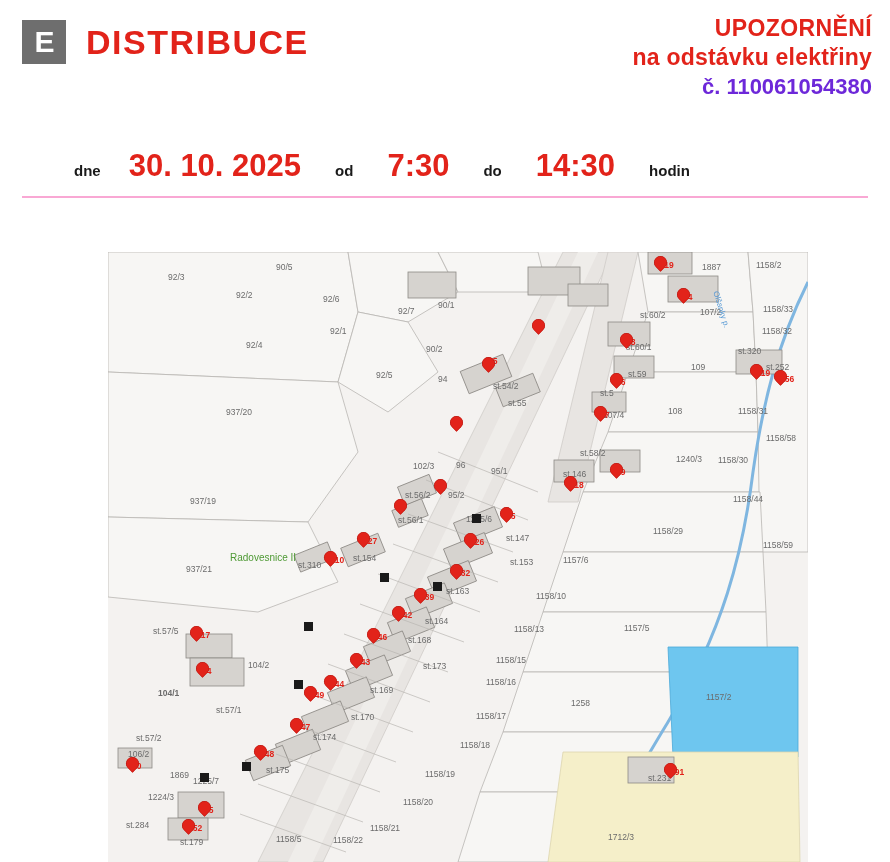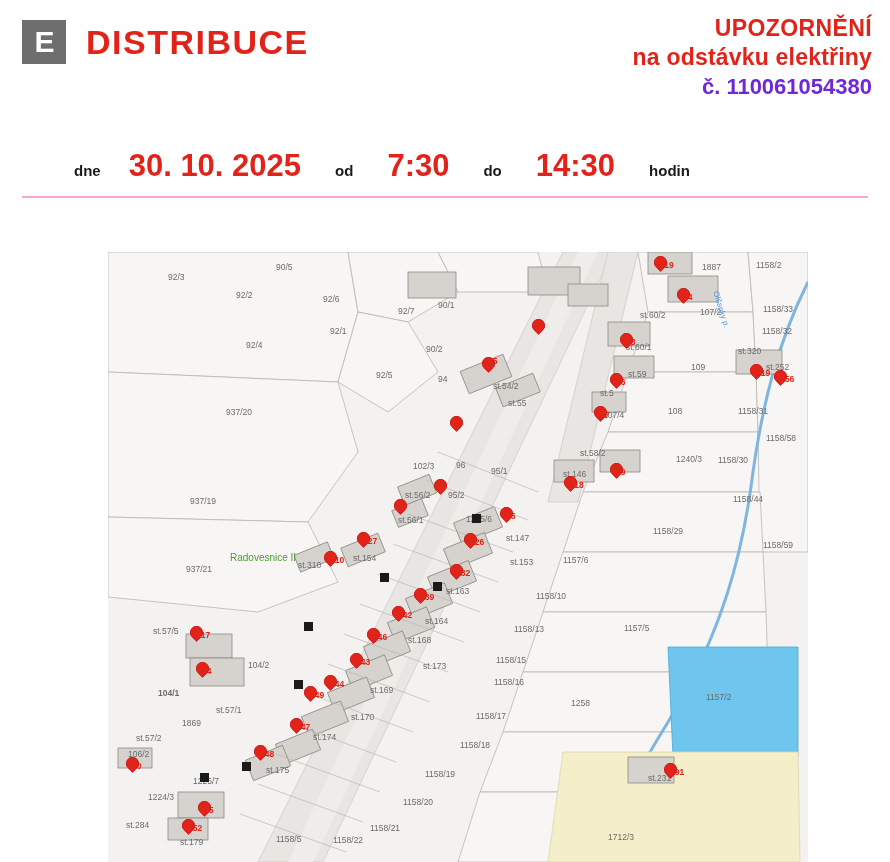--- a/index.html
+++ b/index.html
@@ -291,29 +291,29 @@
         <div class="plabel" style="left: 338px; top: 334px;">st.163</div>
         <div class="plabel" style="left: 428px; top: 339px;">1158/10</div>
         <div class="plabel" style="left: 317px; top: 364px;">st.164</div>
         <div class="plabel" style="left: 45px; top: 374px;">st.57/5</div>
         <div class="plabel" style="left: 300px; top: 383px;">st.168</div>
         <div class="plabel" style="left: 406px; top: 372px;">1158/13</div>
         <div class="plabel" style="left: 281px; top: 409px; padding-left: 34px;">st.173</div>
         <div class="plabel" style="left: 140px; top: 408px;">104/2</div>
         <div class="plabel" style="left: 388px; top: 403px;">1158/15</div>
         <div class="plabel" style="left: 262px; top: 433px;">st.169</div>
-        <div class="plabel" style="left: 378px; top: 425px; margin-left: 8px;">1158/16</div>
+        <div class="plabel" style="left: 378px; top: 425px;">1158/16</div>
         <div class="plabel" style="left: 50px; top: 436px; font-weight: bold;">104/1</div>
         <div class="plabel" style="left: 108px; top: 453px;">st.57/1</div>
         <div class="plabel" style="left: 243px; top: 460px;">st.170</div>
         <div class="plabel" style="left: 463px; top: 446px;">1258</div>
         <div class="plabel" style="left: 368px; top: 459px;">1158/17</div>
         <div class="plabel" style="left: 205px; top: 480px;">st.174</div>
         <div class="plabel" style="left: 28px; top: 481px;">st.57/2</div>
-        <div class="plabel" style="left: 62px; top: 466px; margin-left: 12px;">1869</div>
+        <div class="plabel" style="left: 62px; top: 518px;">1869</div>
         <div class="plabel" style="left: 20px; top: 497px;">106/2</div>
         <div class="plabel" style="left: 352px; top: 488px;">1158/18</div>
         <div class="plabel" style="left: 158px; top: 513px;">st.175</div>
         <div class="plabel" style="left: 85px; top: 524px;">1225/7</div>
         <div class="plabel" style="left: 317px; top: 517px;">1158/19</div>
         <div class="plabel" style="left: 40px; top: 540px;">1224/3</div>
         <div class="plabel" style="left: 295px; top: 545px;">1158/20</div>
         <div class="plabel" style="left: 18px; top: 568px;">st.284</div>
         <div class="plabel" style="left: 72px; top: 585px;">st.179</div>
         <div class="plabel" style="left: 262px; top: 571px;">1158/21</div>

